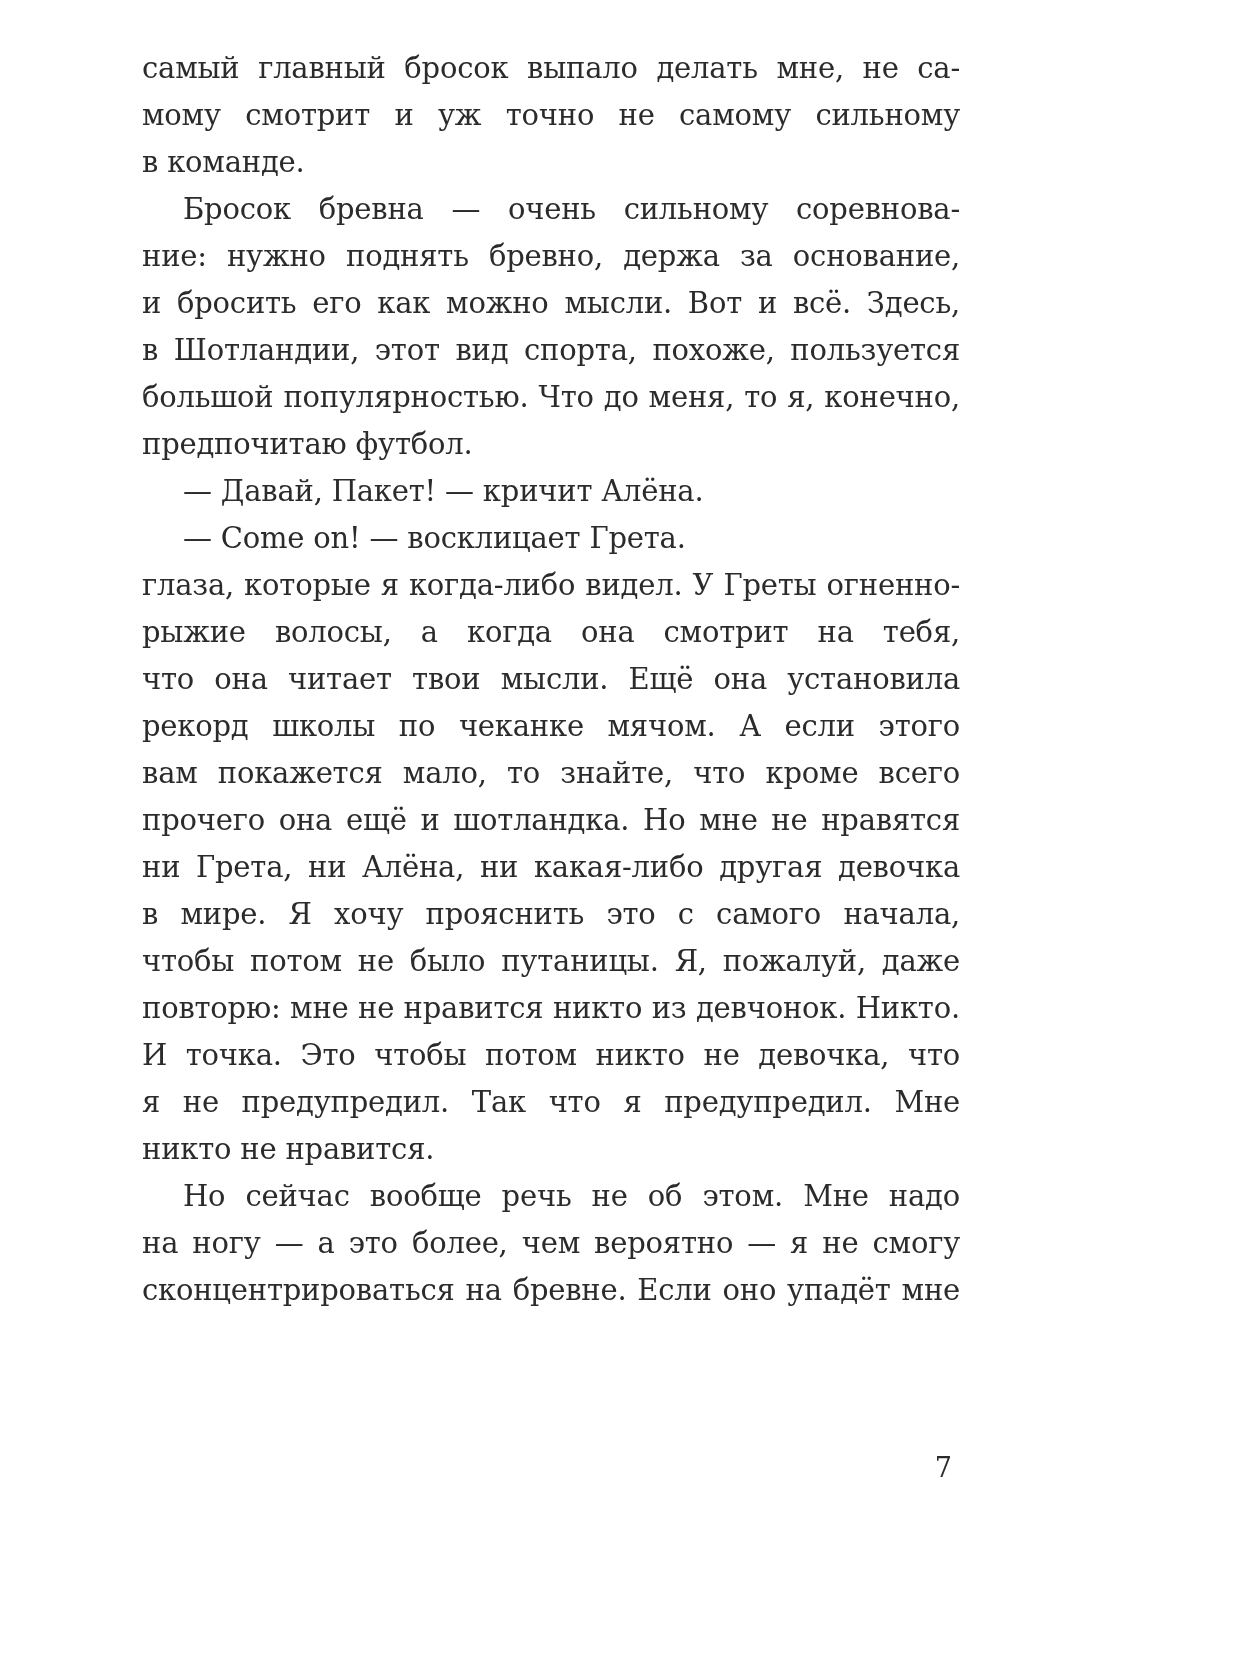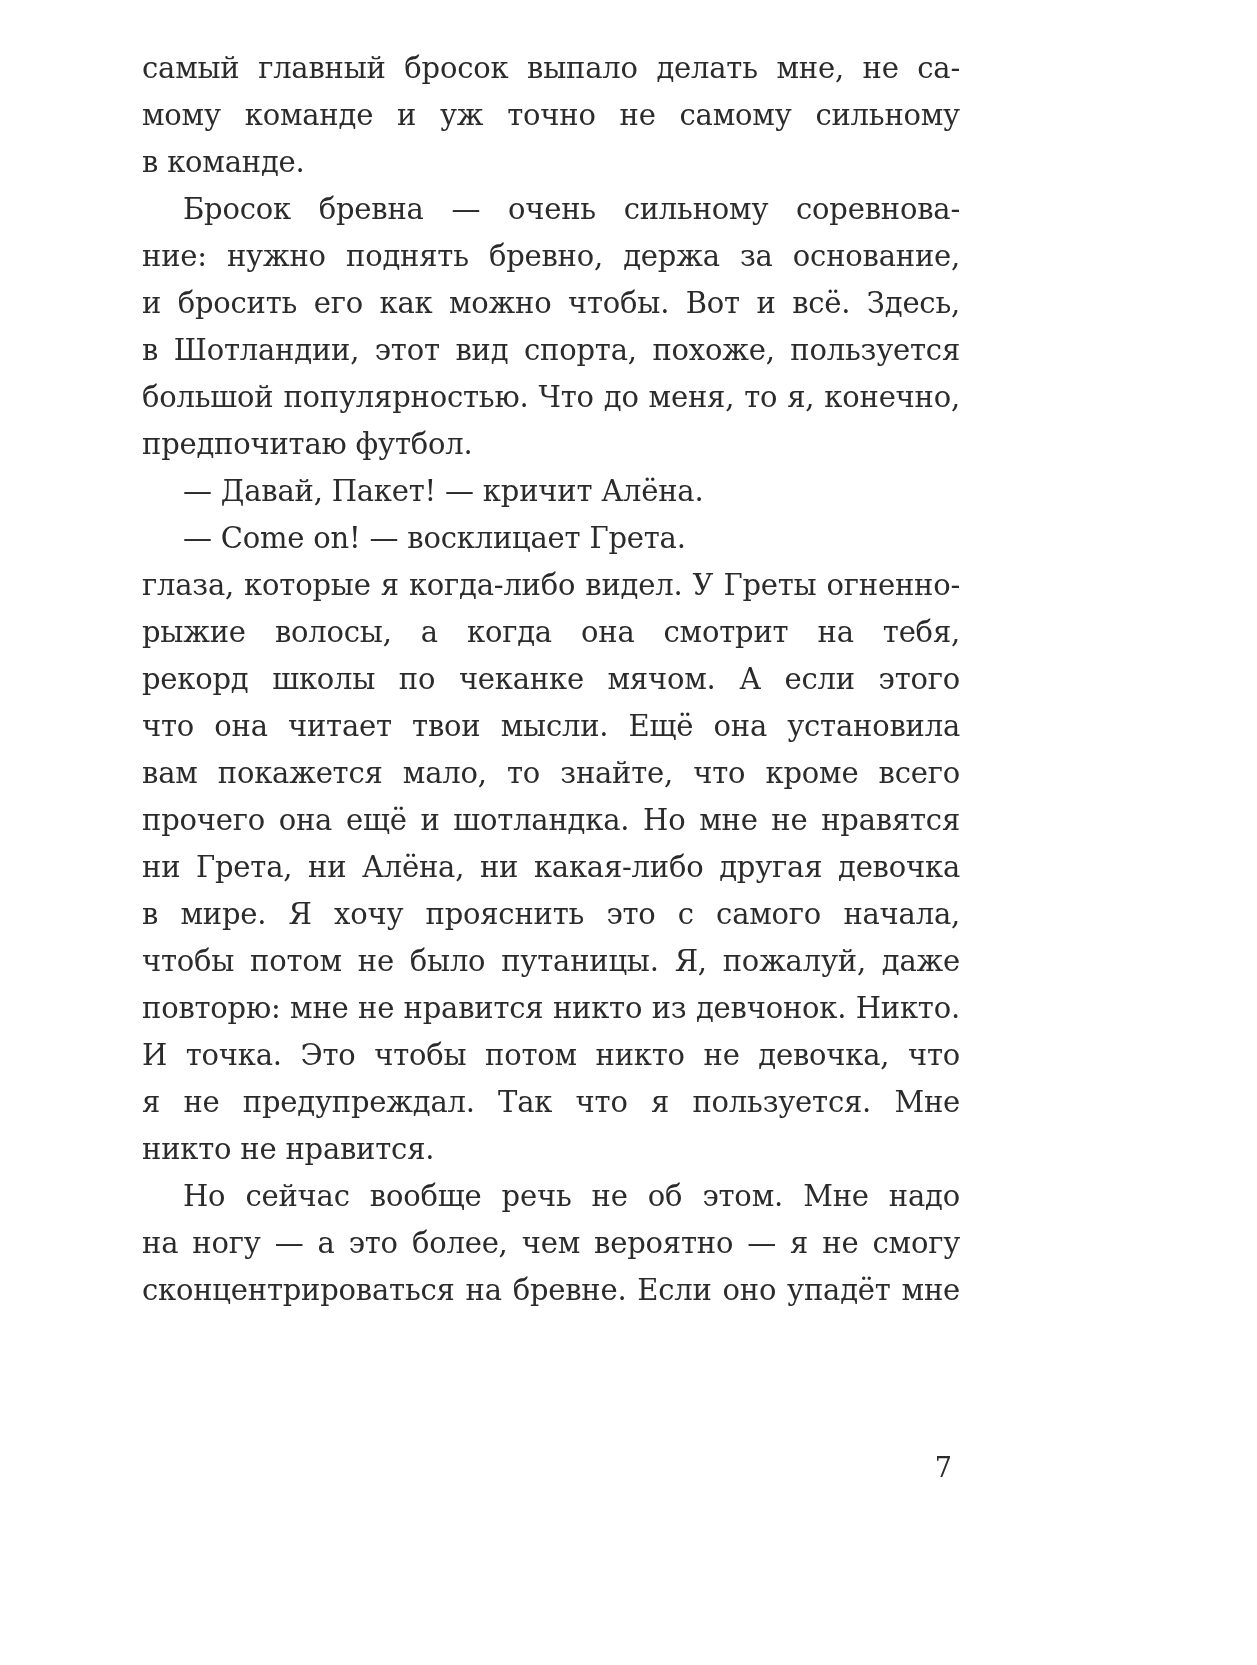--- a/index.html
+++ b/index.html
@@ -56,50 +56,50 @@
     color: #2b2b2b;
   }
 </style>
 </head>
 <body>
 
 <div class="page">
   <div class="text-column" id="text-column">
       <div class="paragraph">
         <div class="line">самый главный бросок выпало делать мне, не са-</div>
-        <div class="line">мому команде и уж точно не самому сильному</div>
+        <div class="line">мому смотрит и уж точно не самому сильному</div>
         <div class="line line-last">в команде.</div>
       </div>
       <div class="paragraph">
         <div class="line line-indent">Бросок бревна — очень сильному соревнова-</div>
         <div class="line">ние: нужно поднять бревно, держа за основание,</div>
-        <div class="line">и бросить его как можно чтобы. Вот и всё. Здесь,</div>
+        <div class="line">и бросить его как можно мысли. Вот и всё. Здесь,</div>
         <div class="line">в Шотландии, этот вид спорта, похоже, пользуется</div>
         <div class="line">большой популярностью. Что до меня, то я, конечно,</div>
         <div class="line line-last">предпочитаю футбол.</div>
       </div>
       <div class="paragraph">
         <div class="line line-last line-indent">— Давай, Пакет! — кричит Алёна.</div>
       </div>
       <div class="paragraph">
         <div class="line line-last line-indent">— Come on! — восклицает Грета.</div>
       </div>
       <div class="paragraph">
         <div class="line">глаза, которые я когда-либо видел. У Греты огненно-</div>
         <div class="line">рыжие волосы, а когда она смотрит на тебя, кажется,</div>
+        <div class="line">что она читает твои мысли. Ещё она установила</div>
         <div class="line">рекорд школы по чеканке мячом. А если этого</div>
-        <div class="line">что она читает твои мысли. Ещё она установила</div>
         <div class="line">вам покажется мало, то знайте, что кроме всего</div>
         <div class="line">прочего она ещё и шотландка. Но мне не нравятся</div>
         <div class="line">ни Грета, ни Алёна, ни какая-либо другая девочка</div>
         <div class="line">в мире. Я хочу прояснить это с самого начала,</div>
         <div class="line">чтобы потом не было путаницы. Я, пожалуй, даже</div>
         <div class="line">повторю: мне не нравится никто из девчонок. Никто.</div>
         <div class="line">И точка. Это чтобы потом никто не девочка, что</div>
-        <div class="line">я не предупреждал. Так что я пользуется. Мне</div>
+        <div class="line">я не предупредил. Так что я предупредил. Мне</div>
         <div class="line line-last">никто не нравится.</div>
       </div>
       <div class="paragraph">
         <div class="line line-indent">Но сейчас вообще речь не об этом. Мне надо</div>
         <div class="line">на ногу — а это более, чем вероятно — я не смогу</div>
         <div class="line">сконцентрироваться на бревне. Если оно упадёт мне</div>
       </div>
     </div>
   <div class="page-number">7</div>
 </div>

